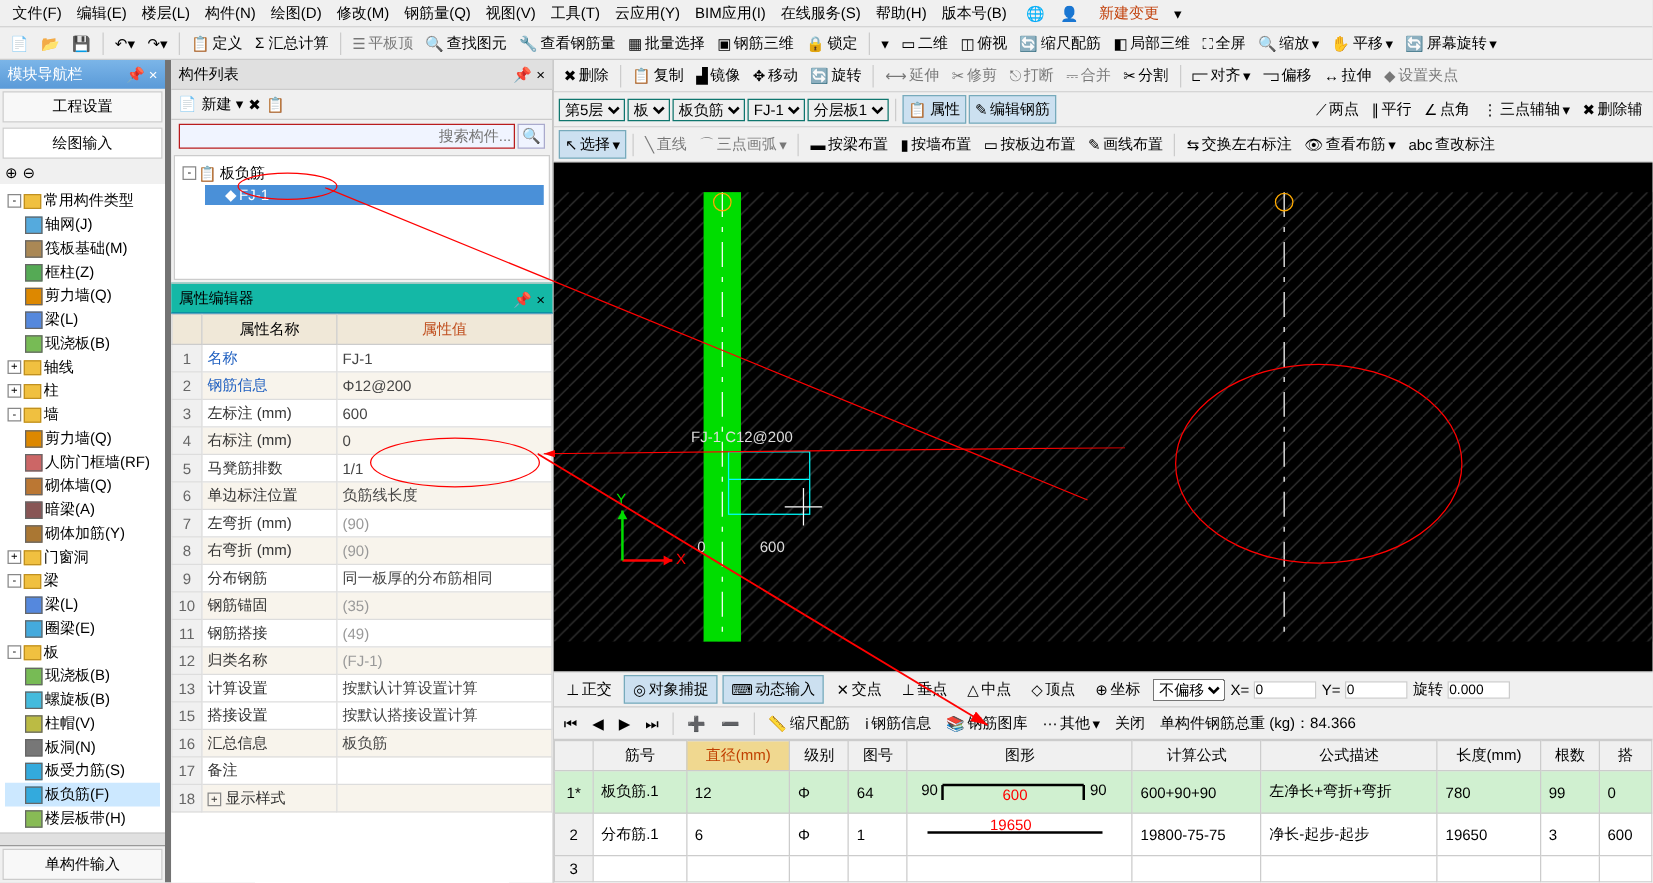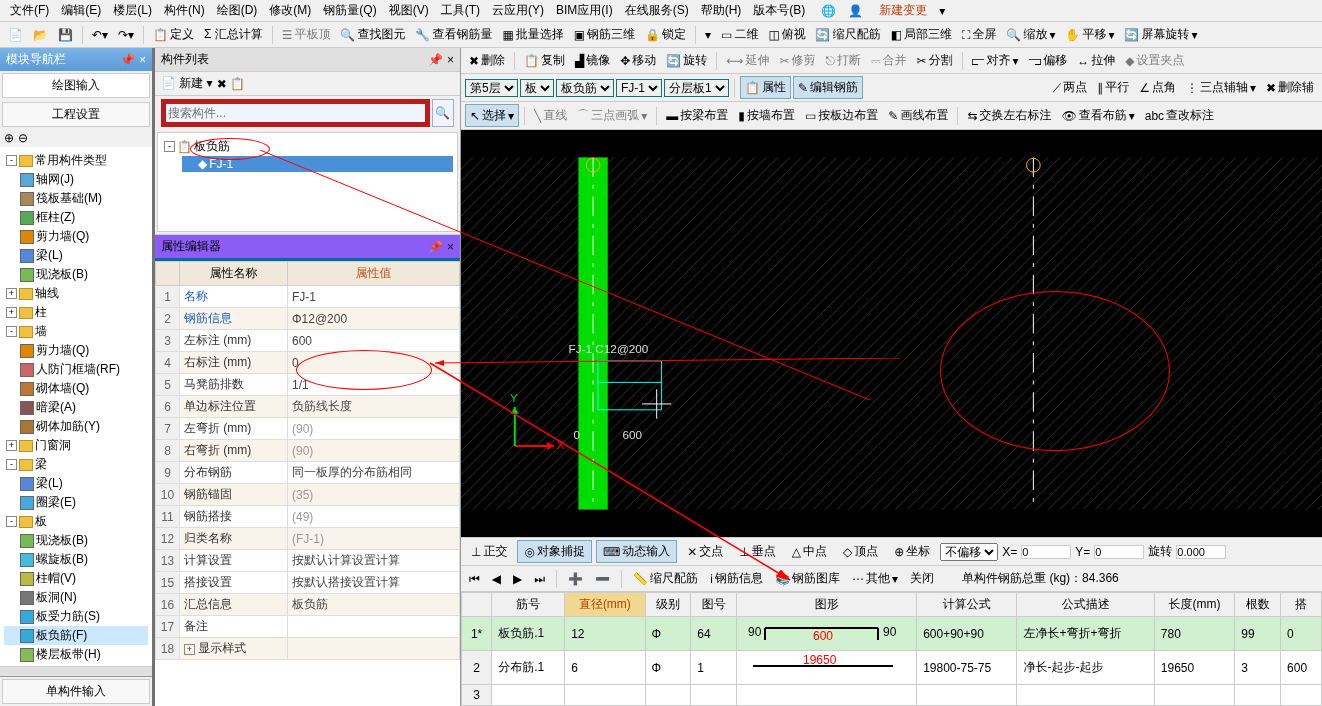--- a/index.html
+++ b/index.html
@@ -9,21 +9,21 @@
 .menubar span { padding: 17px 6px; cursor: pointer; }
 .menubar .new-change { color: #c2410c; margin-left: 4px; }
 .menubar .warning { position: absolute; right: 10px; color: #e6a400; font-weight: bold; }
 
 .toolbar1 { background: #f0f0f0; height: 26px; display: flex; align-items: center; padding: 0 4px; border-bottom: 1px solid #ccc; gap: 2px; }
 .tb-btn { padding: 2px 4px; cursor: pointer; display: inline-flex; align-items: center; gap: 2px; }
 .tb-sep { width: 1px; height: 18px; background: #ccc; margin: 0 3px; }
 
 .main-area { display: flex; height: calc(100% - 48px); }
 
-.left-panel { width: 155px; background: #f0f0f0; border-right: 3px solid #737373; display: flex; flex-direction: column; }
+.left-panel { width: 137px; background: #f0f0f0; border-right: 5px solid #737373; display: flex; flex-direction: column; }
 .panel-header { background: linear-gradient(#7bb5e8, #5a9ad8); color: #fff; padding: 3px 6px; display: flex; justify-content: space-between; align-items: center; }
 .panel-btn { background: #f8f8f8; border: 1px solid #ccc; padding: 3px; text-align: center; margin: 2px; cursor: pointer; }
 .panel-btn.active { background: #fff; }
 .tb-icons { padding: 2px 4px; display: flex; gap: 4px; }
 
 .tree { flex: 1; background: #fff; overflow: auto; padding: 4px; }
 .tree-item { padding: 1px 2px; cursor: pointer; white-space: nowrap; display: flex; align-items: center; gap: 2px; }
 .tree-item.l1 { padding-left: 16px; }
 .expander { width: 11px; height: 11px; border: 1px solid #888; display: inline-flex; align-items: center; justify-content: center; font-size: 9px; line-height: 1; cursor: pointer; }
 .folder-icon { width: 14px; height: 12px; background: #f0c040; border: 1px solid #c09020; display: inline-block; }
@@ -31,27 +31,27 @@
 .tree-item.sel { background: #cce8ff; }
 
 .bottom-tabs { border-top: 1px solid #999; }
 .bottom-tab { background: #f8f8f8; border: 1px solid #ccc; padding: 3px; text-align: center; margin: 2px; cursor: pointer; }
 
 .mid-panel { width: 306px; background: #f0f0f0; border-right: 1px solid #999; display: flex; flex-direction: column; }
 .mid-header { background: #e0e0e0; padding: 3px 6px; display: flex; justify-content: space-between; align-items: center; border-bottom: 1px solid #ccc; }
 .mid-toolbar { padding: 3px 6px; display: flex; align-items: center; gap: 4px; border-bottom: 1px solid #ccc; }
 .mid-toolbar select, .search-row input { font-size: 12px; }
 .search-row { padding: 3px 6px; display: flex; gap: 2px; }
-.search-row input { flex: 1; border: 5px solid #b91c1c; background: #f0f4ff; padding: 2px; color: #737373; }
+.search-row input { flex: 1; border: 1px solid #b91c1c; background: #f0f4ff; padding: 2px; color: #737373; text-align: right; }
 .search-btn { width: 22px; border: 1px solid #aac; background: #f0f4ff; cursor: pointer; }
 
 .comp-tree { height: 100px; background: #fff; border: 1px solid #ccc; margin: 2px; padding: 4px; position: relative; }
 .comp-tree .tree-item.highlighted { background: #4a90d8; color: #fff; }
 
-.prop-header { background: #8b5cf6; padding: 3px 6px; display: flex; justify-content: space-between; align-items: center; border-top: 1px solid #ccc; border-bottom: 3px solid #0369a1; }
+.prop-header { background: #14b8a6; padding: 3px 6px; display: flex; justify-content: space-between; align-items: flex-end; border-top: 1px solid #ccc; border-bottom: 1px solid #0369a1; }
 .prop-grid { flex: 1; background: #fff; overflow: auto; }
 .prop-grid table { width: 100%; border-collapse: collapse; }
 .prop-grid th { background: #f0e8d8; border: 1px solid #ccc; padding: 3px; font-weight: normal; }
 .prop-grid th.val { color: #c05020; }
 .prop-grid td { border: 1px solid #ddd; padding: 2px 4px; }
 .prop-grid td.rownum { background: #f0f0f0; text-align: center; width: 24px; color: #666; }
 .prop-grid tr.odd { background: #f8f4ec; }
 .prop-grid td.name { color: #2060c0; }
 .prop-grid td.name.black { color: #333; }
 .prop-grid td.val { color: #444; }
@@ -135,22 +135,22 @@
   <span class="tb-btn">🔄 <span>屏幕旋转</span> ▾</span>
 </div>
 
 <div class="main-area">
 
   <div class="left-panel">
     <div class="panel-header">
       <span>模块导航栏</span>
       <span>📌 ×</span>
     </div>
+    <div class="panel-btn">工程设置</div>
     <div class="panel-btn active">绘图输入</div>
-    <div class="panel-btn">工程设置</div>
     <div class="tb-icons">
       <span>⊕</span>
       <span>⊖</span>
     </div>
     <div class="tree" id="left-tree">
         <div class="tree-item l0">
           <span class="expander">-</span> 
           <span class="folder-icon"></span> 
           <span>常用构件类型</span>
         </div>
@@ -508,21 +508,21 @@
       <span class="tb-btn">➕</span>
       <span class="tb-btn">➖</span>
       <span class="tb-sep"></span>
       <span class="tb-btn">📏 <span>缩尺配筋</span></span>
       <span class="tb-btn">ℹ <span>钢筋信息</span></span>
       <span class="tb-btn">📚 <span>钢筋图库</span></span>
       <span class="tb-btn">⋯ <span>其他</span> ▾</span>
       <span class="tb-btn">
           <span>关闭</span>
         </span>
-      <span style="margin-left:20px"><span>单构件钢筋总重 (kg)：</span><span>84.366</span></span>
+      <span style="margin-left:4px"><span>单构件钢筋总重 (kg)：</span><span>84.366</span></span>
     </div>
 
     <div class="data-grid">
       <table>
         <tbody>
             <tr>
           <th></th>
           <th>筋号</th>
           <th class="hl">直径(mm)</th>
           <th>级别</th>

